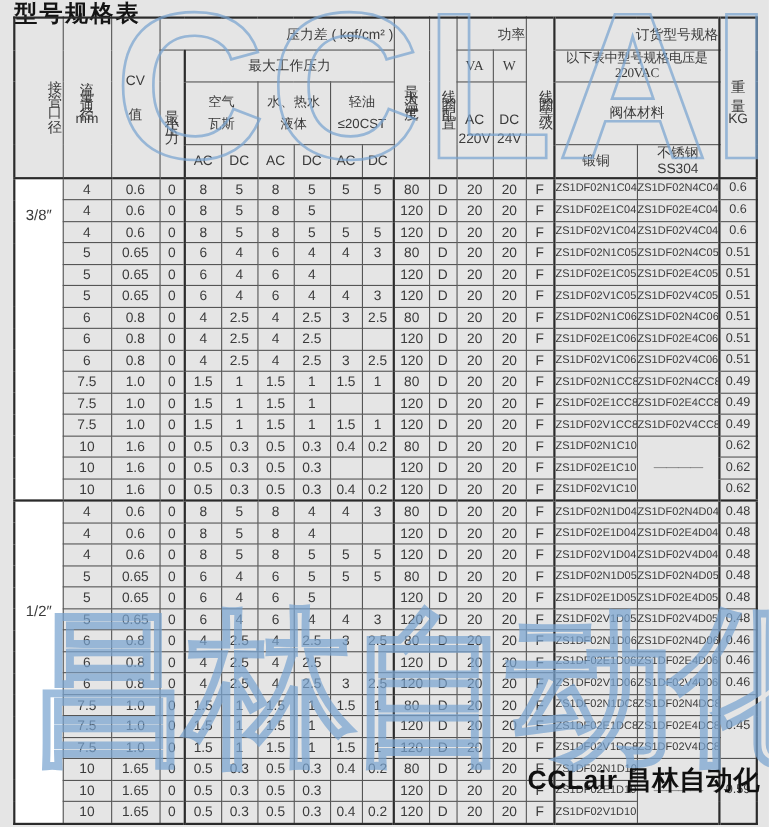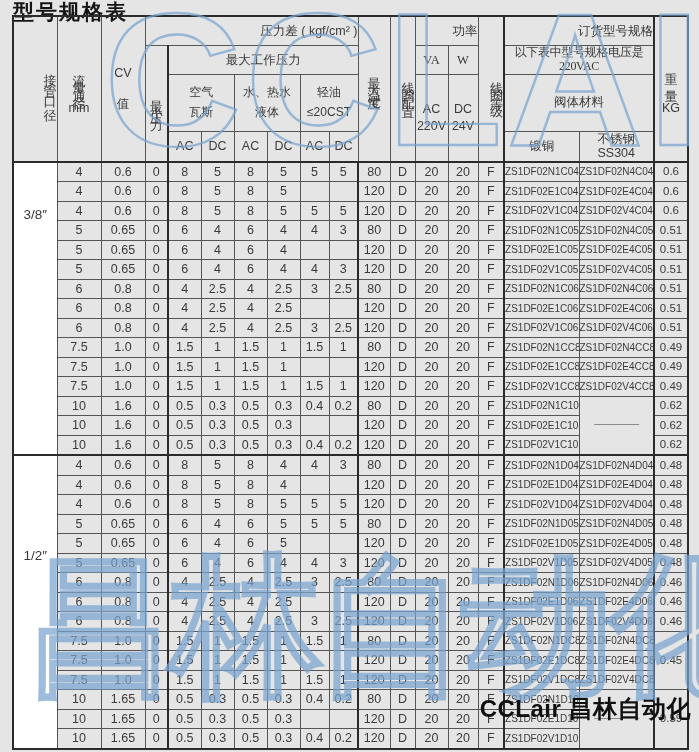--- a/index.html
+++ b/index.html
@@ -21,21 +21,21 @@
   .ls12{letter-spacing:12px;} .ls8{letter-spacing:8px;} .ls6{letter-spacing:6px;} .ls18{letter-spacing:18px;}
   .stack{display:flex;flex-direction:column;align-items:center;justify-content:center;height:100%;}
   .g6>* + *{margin-top:6px;} .g10>* + *{margin-top:3px;} .g16>* + *{margin-top:16px;}
   .model{font-size:10px;letter-spacing:0;}
   .wt{font-size:11.5px;}
   .note{font-size:12px;letter-spacing:-0.3px;}
   .two-line{font-size:12px;}
   .dash{color:#808080;font-size:12px;letter-spacing:-1px;}
   .group-label{vertical-align:top;font-size:13.5px;background:#fff;}
   .group-label span{display:block;}
-  .off1{margin-top:44px;} .off2{margin-top:92px;}
+  .off1{margin-top:25px;} .off2{margin-top:92px;}
   .wm{position:absolute;color:transparent;-webkit-text-stroke:2.4px rgba(120,163,208,0.72);
       font-weight:700;pointer-events:none;z-index:5;white-space:nowrap;line-height:1;}
   .wm-top{left:104px;top:-16px;font-size:190px;letter-spacing:4px;}
   .wm-bottom{left:24px;top:550px;font-size:152px;letter-spacing:-6px;}
   .footer-brand{position:absolute;right:8px;top:693px;font-size:24px;font-weight:600;color:#101010;z-index:6;letter-spacing:0.5px;}
 </style>
 </head>
 <body>
 
 <div class="page">

